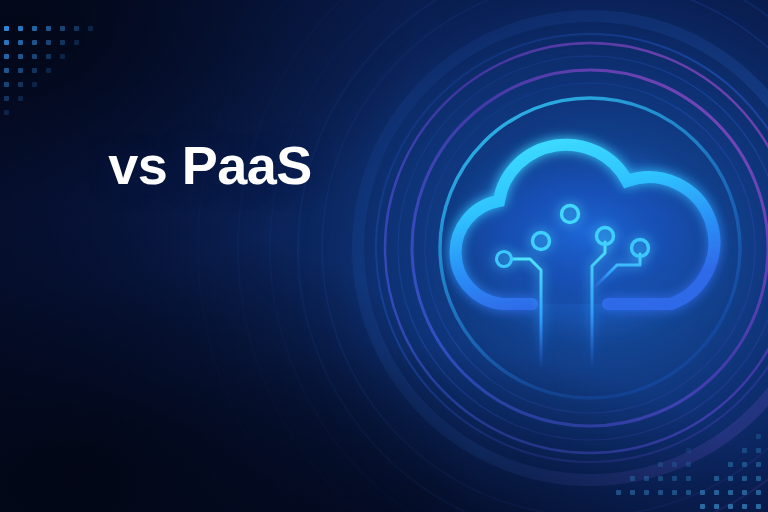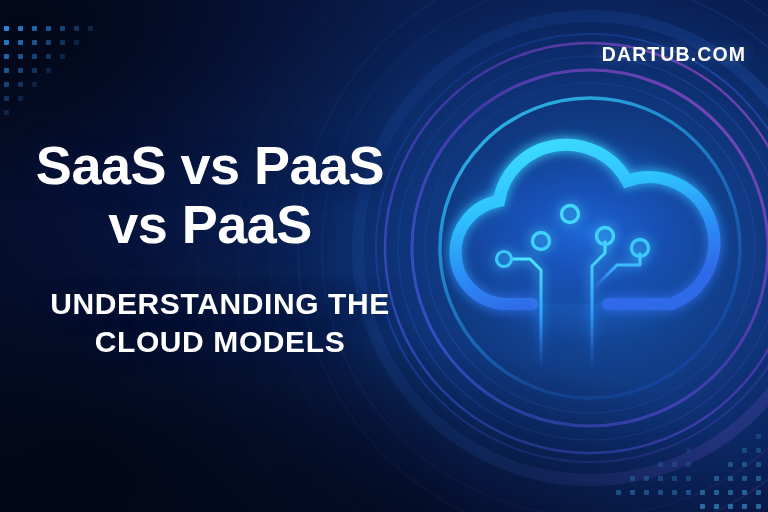--- a/index.html
+++ b/index.html
@@ -276,31 +276,25 @@
       <g filter="url(#glowF)">
         <circle cx="130" cy="94" r="8.5" fill="none" stroke="#43d7ff" stroke-width="3.4"></circle>
         <circle cx="101" cy="121" r="8.5" fill="none" stroke="#3fd0ff" stroke-width="3.4"></circle>
         <circle cx="165" cy="116" r="8.5" fill="none" stroke="#3fd0ff" stroke-width="3.4"></circle>
         <circle cx="200" cy="128" r="8.5" fill="none" stroke="#3bc8ff" stroke-width="3.4"></circle>
         <circle cx="64" cy="139" r="7.5" fill="none" stroke="#3bc8ff" stroke-width="3.2"></circle>
       </g>
     </svg>
   </div>
 
-  <div class="logo">DARTUB.COM</div>
 
   <div class="headline">
-    <span class="l1">SaaS vs PaaS</span>
     <span class="l2">vs PaaS</span>
   </div>
 
-  <div class="subhead">
-    <span class="s1">UNDERSTANDING THE</span>
-    <span class="s2">CLOUD MODELS</span>
-  </div>
 
 <div class="dots" style="left: 616px; top: 448px; width: 100px; height: 64px;">
       <div class="dot" style="left: 70px; top: 0px; opacity: 0.16; background: rgb(47, 127, 184);"></div>
       <div class="dot" style="left: 42px; top: 14px; opacity: 0.28; background: rgb(47, 127, 184);"></div>
       <div class="dot" style="left: 56px; top: 14px; opacity: 0.28; background: rgb(47, 127, 184);"></div>
       <div class="dot" style="left: 70px; top: 14px; opacity: 0.28; background: rgb(47, 127, 184);"></div>
       <div class="dot" style="left: 14px; top: 28px; opacity: 0.4; background: rgb(47, 127, 184);"></div>
       <div class="dot" style="left: 28px; top: 28px; opacity: 0.4; background: rgb(47, 127, 184);"></div>
       <div class="dot" style="left: 42px; top: 28px; opacity: 0.4; background: rgb(47, 127, 184);"></div>
       <div class="dot" style="left: 56px; top: 28px; opacity: 0.4; background: rgb(47, 127, 184);"></div>

